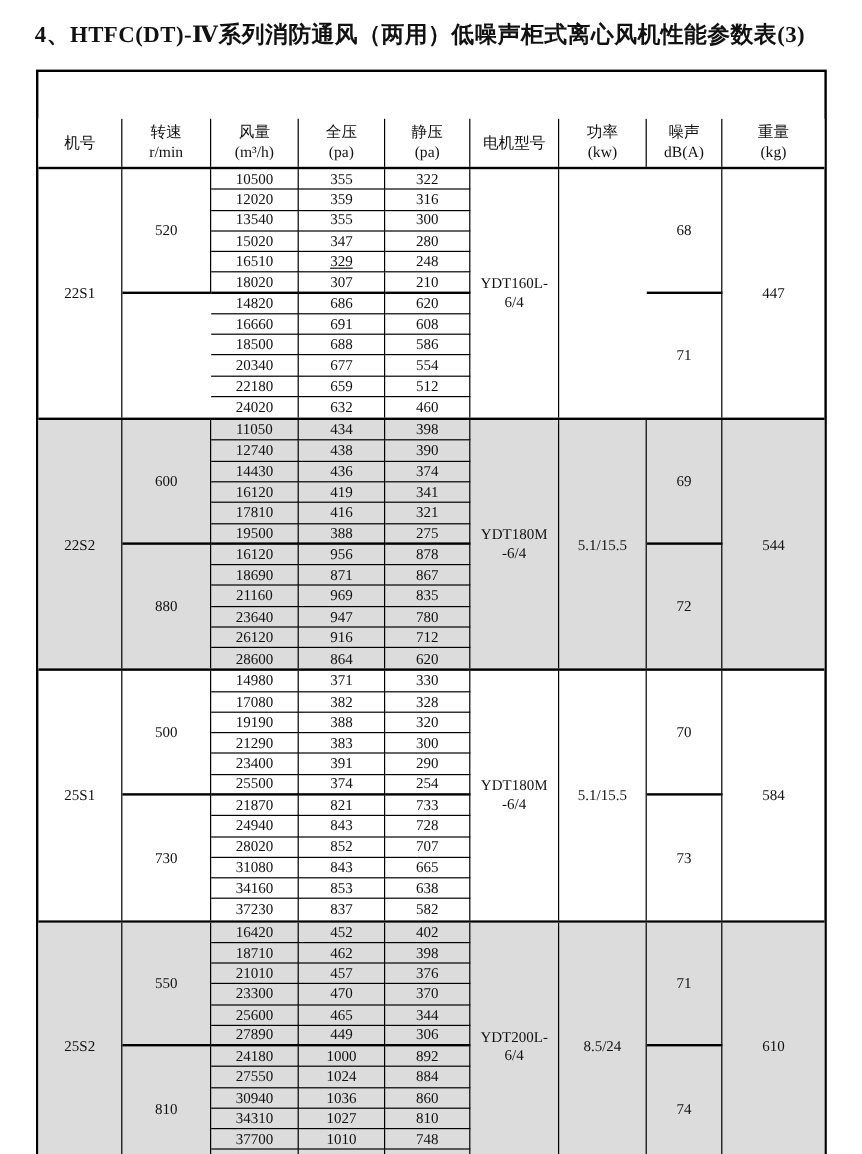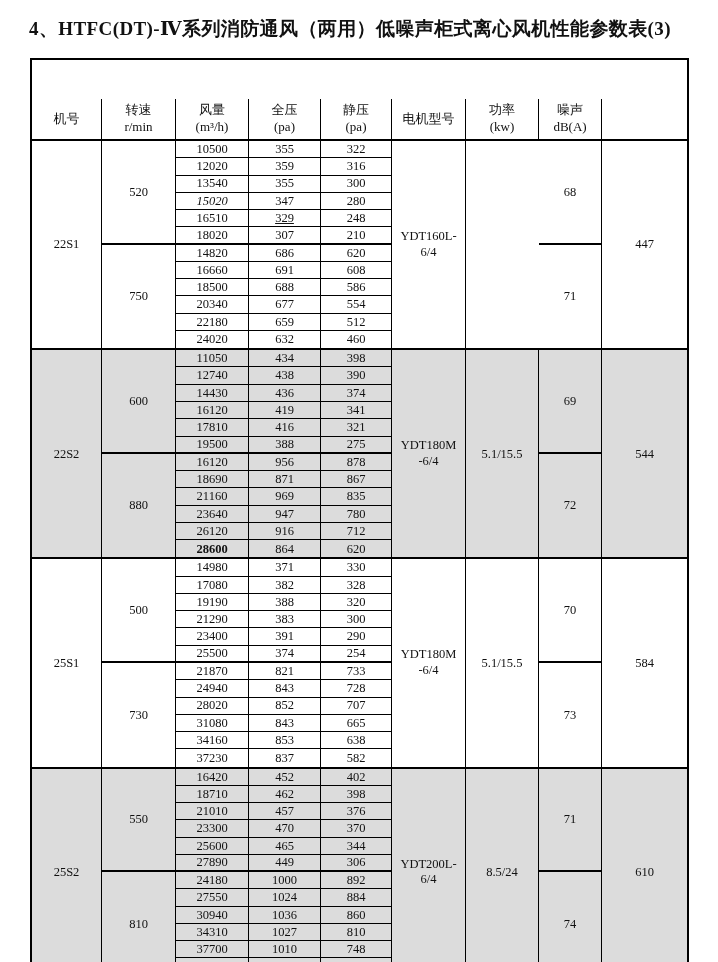--- a/index.html
+++ b/index.html
@@ -97,46 +97,49 @@
         <div class="hcell">
           <div>电机型号</div>
         </div>
         <div class="hcell">
           <div>功率</div>
           <div>(kw)</div>
         </div>
         <div class="hcell">
           <div>噪声</div>
           <div>dB(A)</div>
+        </div>
+        <div class="hcell last-col">
+          <div>重量</div>
+          <div>(kg)</div>
         </div>
       </div>
     <div id="sections">
         <div class="section">
           <div class="cell " style="grid-area: 1 / 1 / 13 / 2;">22S1</div>
           <div class="cell  bold-bottom" style="grid-area: 1 / 2 / 7 / 3;">520</div>
           <div class="cell  thin-bottom" style="grid-area: 1 / 3 / 2 / 4;">10500</div>
           <div class="cell  thin-bottom" style="grid-area: 1 / 4 / 2 / 5;">355</div>
           <div class="cell  thin-bottom" style="grid-area: 1 / 5 / 2 / 6;">322</div>
           <div class="cell  thin-bottom" style="grid-area: 2 / 3 / 3 / 4;">12020</div>
           <div class="cell  thin-bottom" style="grid-area: 2 / 4 / 3 / 5;">359</div>
           <div class="cell  thin-bottom" style="grid-area: 2 / 5 / 3 / 6;">316</div>
           <div class="cell  thin-bottom" style="grid-area: 3 / 3 / 4 / 4;">13540</div>
           <div class="cell  thin-bottom" style="grid-area: 3 / 4 / 4 / 5;">355</div>
           <div class="cell  thin-bottom" style="grid-area: 3 / 5 / 4 / 6;">300</div>
-          <div class="cell  thin-bottom" style="grid-area: 4 / 3 / 5 / 4; font-style: italic;">15020</div>
+          <div class="cell  thin-bottom" style="grid-area: 4 / 3 / 5 / 4;">15020</div>
           <div class="cell  thin-bottom" style="grid-area: 4 / 4 / 5 / 5;">347</div>
           <div class="cell  thin-bottom" style="grid-area: 4 / 5 / 5 / 6;">280</div>
           <div class="cell  thin-bottom" style="grid-area: 5 / 3 / 6 / 4;">16510</div>
           <div class="cell  thin-bottom" style="grid-area: 5 / 4 / 6 / 5; text-decoration: underline;">329</div>
           <div class="cell  thin-bottom" style="grid-area: 5 / 5 / 6 / 6;">248</div>
           <div class="cell  bold-bottom" style="grid-area: 6 / 3 / 7 / 4;">18020</div>
           <div class="cell  bold-bottom" style="grid-area: 6 / 4 / 7 / 5;">307</div>
           <div class="cell  bold-bottom" style="grid-area: 6 / 5 / 7 / 6;">210</div>
           <div class="cell  bold-bottom" style="grid-area: 1 / 8 / 7 / 9;">68</div>
-          <div class="cell " style="grid-area: 7 / 2 / 13 / 3;">750</div>
           <div class="cell  thin-bottom" style="grid-area: 7 / 3 / 8 / 4;">14820</div>
           <div class="cell  thin-bottom" style="grid-area: 7 / 4 / 8 / 5;">686</div>
           <div class="cell  thin-bottom" style="grid-area: 7 / 5 / 8 / 6;">620</div>
           <div class="cell  thin-bottom" style="grid-area: 8 / 3 / 9 / 4;">16660</div>
           <div class="cell  thin-bottom" style="grid-area: 8 / 4 / 9 / 5;">691</div>
           <div class="cell  thin-bottom" style="grid-area: 8 / 5 / 9 / 6;">608</div>
           <div class="cell  thin-bottom" style="grid-area: 9 / 3 / 10 / 4;">18500</div>
           <div class="cell  thin-bottom" style="grid-area: 9 / 4 / 10 / 5;">688</div>
           <div class="cell  thin-bottom" style="grid-area: 9 / 5 / 10 / 6;">586</div>
           <div class="cell  thin-bottom" style="grid-area: 10 / 3 / 11 / 4;">20340</div>
@@ -188,21 +191,21 @@
           <div class="cell  thin-bottom" style="grid-area: 8 / 5 / 9 / 6;">867</div>
           <div class="cell  thin-bottom" style="grid-area: 9 / 3 / 10 / 4;">21160</div>
           <div class="cell  thin-bottom" style="grid-area: 9 / 4 / 10 / 5;">969</div>
           <div class="cell  thin-bottom" style="grid-area: 9 / 5 / 10 / 6;">835</div>
           <div class="cell  thin-bottom" style="grid-area: 10 / 3 / 11 / 4;">23640</div>
           <div class="cell  thin-bottom" style="grid-area: 10 / 4 / 11 / 5;">947</div>
           <div class="cell  thin-bottom" style="grid-area: 10 / 5 / 11 / 6;">780</div>
           <div class="cell  thin-bottom" style="grid-area: 11 / 3 / 12 / 4;">26120</div>
           <div class="cell  thin-bottom" style="grid-area: 11 / 4 / 12 / 5;">916</div>
           <div class="cell  thin-bottom" style="grid-area: 11 / 5 / 12 / 6;">712</div>
-          <div class="cell " style="grid-area: 12 / 3 / 13 / 4; font-weight: bold;">28600</div>
+          <div class="cell " style="grid-area: 12 / 3 / 13 / 4;">28600</div>
           <div class="cell " style="grid-area: 12 / 4 / 13 / 5;">864</div>
           <div class="cell " style="grid-area: 12 / 5 / 13 / 6;">620</div>
           <div class="cell " style="grid-area: 7 / 8 / 13 / 9;">72</div>
           <div class="cell " style="grid-area: 1 / 6 / 13 / 7;">
             <div class="stack">
               <div>YDT180M</div>
               <div>-6/4</div>
             </div>
           </div>
           <div class="cell " style="grid-area: 1 / 7 / 13 / 8;">5.1/15.5</div>

